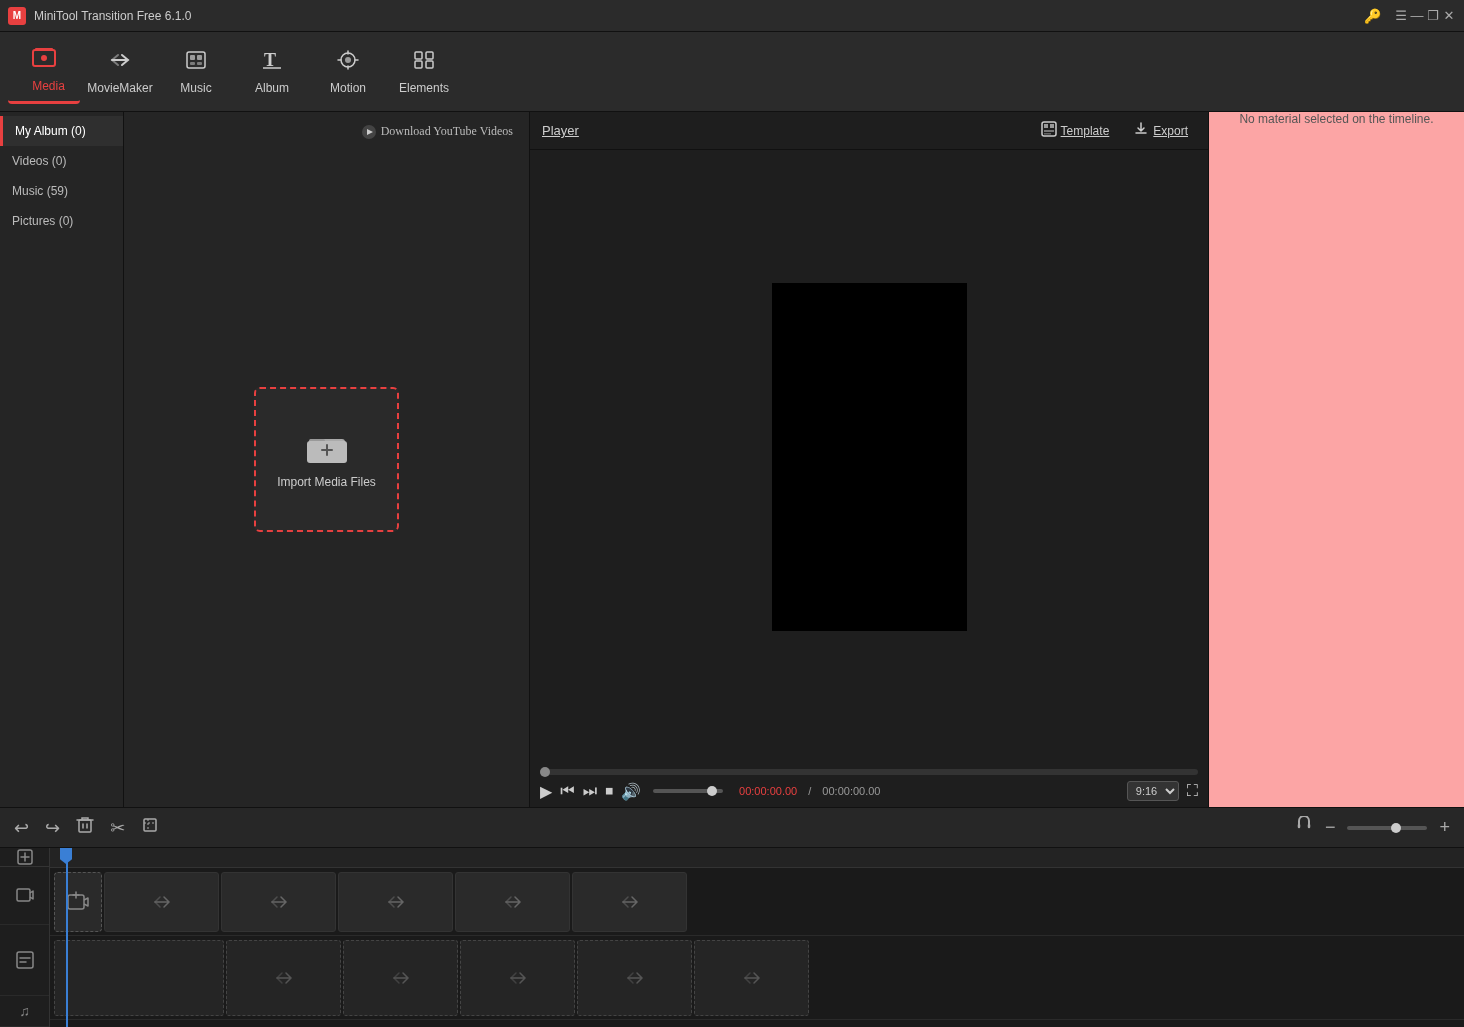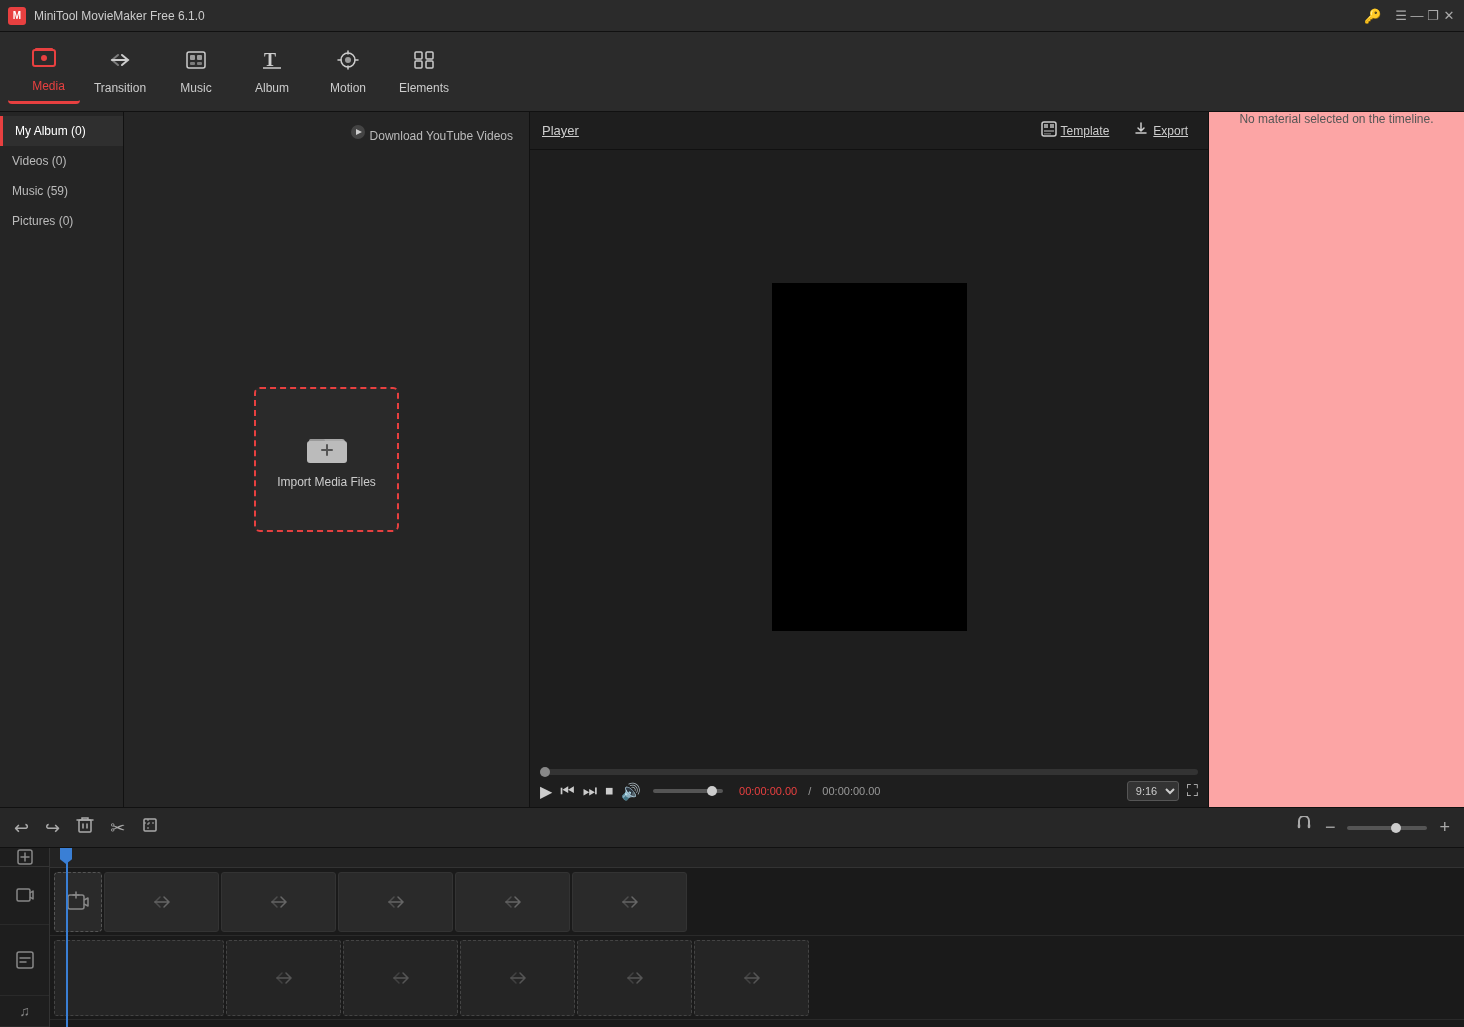--- a/index.html
+++ b/index.html
@@ -98,23 +98,24 @@
     #content-area {
       flex: 1;
       background: #252525;
       position: relative;
       display: flex;
       align-items: center;
       justify-content: center;
     }
     .download-btn {
       position: absolute; top: 8px; right: 8px;
-      display: flex; align-items: flex-end; gap: 4px;
+      display: flex; align-items: flex-start; gap: 4px;
       font-size: 12px; color: #bbb; cursor: pointer;
       padding: 4px 8px;
+      font-family: Liberation Serif, serif;
     }
     .download-btn .dl-icon { font-size: 14px; }
 
     
     .import-box {
       width: 145px; height: 145px;
       border: 2px dashed #e84040;
       border-radius: 6px;
       display: flex; flex-direction: column;
       align-items: center; justify-content: center;
@@ -324,21 +325,21 @@
       background: #1a1a1a;
       display: flex; align-items: center;
       padding: 0 8px;
     }
   </style>
 </head>
 <body>
 
 <div id="titlebar">
   <div class="app-icon">M</div>
-  <span class="app-title">MiniTool MovieMaker Free 6.1.0</span>
+  <span class="app-title">MiniTool Transition Free 6.1.0</span>
   <span class="title-icon">🔑</span>
   <div class="title-controls">
     <span>☰</span>
     <span>—</span>
     <span>❐</span>
     <span>✕</span>
   </div>
 </div>
 
 <div id="toolbar">
@@ -354,21 +355,21 @@
     <span class="tb-label">Media</span>
   </div>
 
   <div class="toolbar-btn">
     <span class="tb-icon">
       <svg width="24" height="22" viewBox="0 0 24 22" fill="none">
         <path d="M4 11 H20 M14 6 L20 11 L14 16" stroke="#ccc" stroke-width="2" stroke-linecap="round"></path>
         <path d="M20 11 H4 M10 6 L4 11 L10 16" stroke="#ccc" stroke-width="2" stroke-linecap="round" opacity="0.5"></path>
       </svg>
     </span>
-    <span class="tb-label">Transition</span>
+    <span class="tb-label">MovieMaker</span>
   </div>
 
   <div class="toolbar-btn">
     <span class="tb-icon">
       <svg width="24" height="22" viewBox="0 0 24 22" fill="none">
         <rect x="3" y="3" width="18" height="16" rx="2" stroke="#ccc" stroke-width="1.5" fill="none"></rect>
         <rect x="6" y="6" width="5" height="5" rx="1" fill="#ccc" opacity="0.7"></rect>
         <rect x="13" y="6" width="5" height="5" rx="1" fill="#ccc" opacity="0.7"></rect>
         <rect x="6" y="13" width="5" height="3" rx="1" fill="#ccc" opacity="0.5"></rect>
         <rect x="13" y="13" width="5" height="3" rx="1" fill="#ccc" opacity="0.5"></rect>

